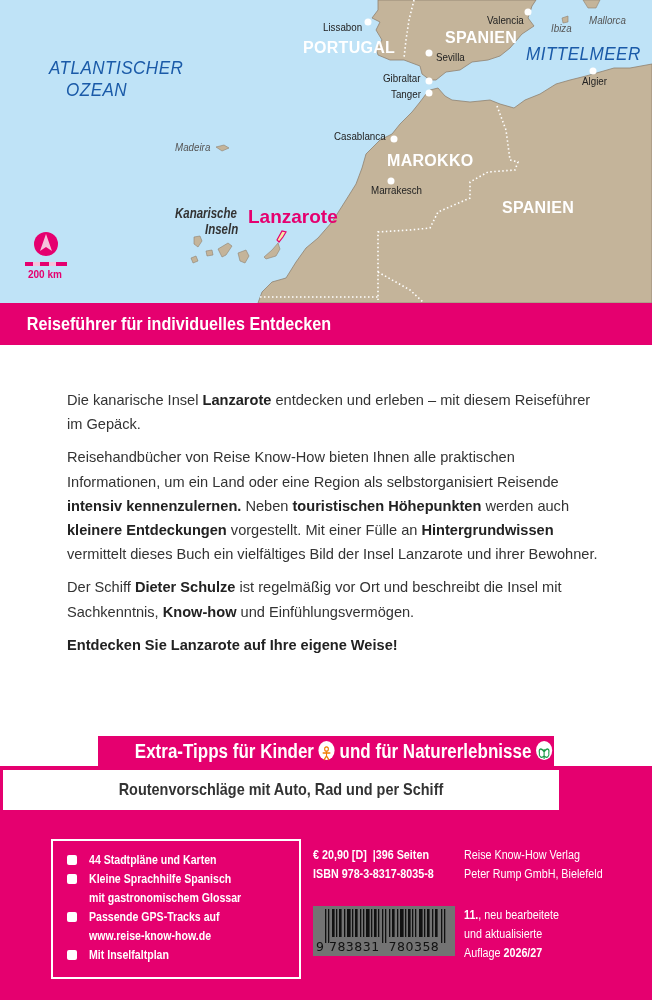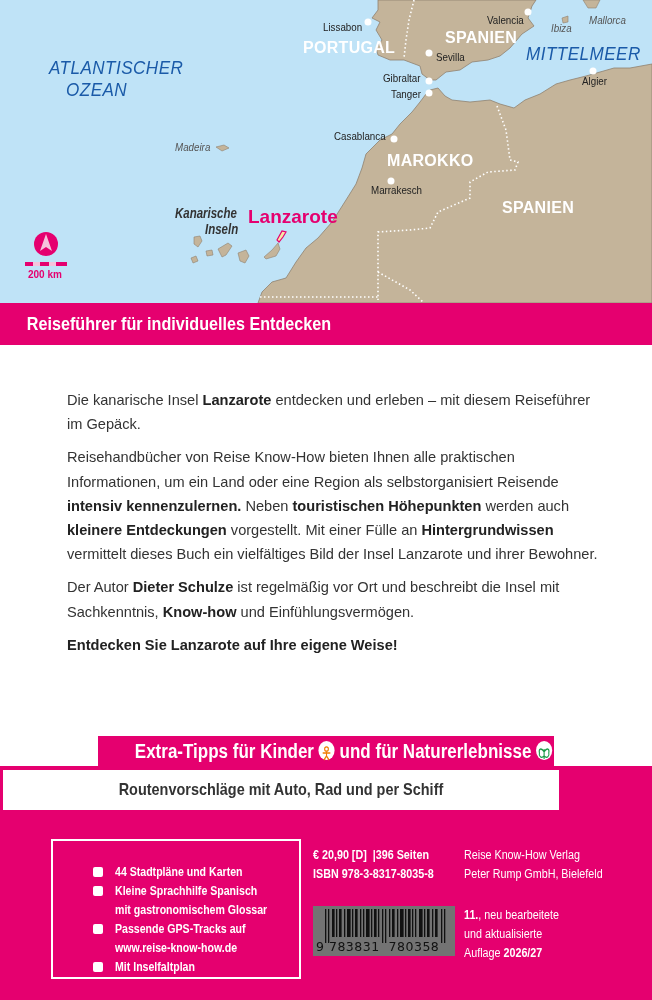--- a/index.html
+++ b/index.html
@@ -24,21 +24,21 @@
 
   .tips-tab { position: absolute; left: 98px; top: 736px; width: 456px; height: 30px; background: #e5006f; color: #fff; font-weight: bold; font-size: 20px; line-height: 30px; text-align: center; }
   .tips-tab .inner { display: inline-block; transform: scaleX(0.85); white-space: nowrap; }
   .ic { display: inline-block; width: 19px; height: 19px; border-radius: 50%; background: #fff; vertical-align: middle; position: relative; top: -2px; }
 
   .pink-lower { position: absolute; left: 0; top: 766px; width: 652px; height: 234px; background: #e5006f; }
   .route-box { position: absolute; left: 3px; top: 770px; width: 556px; height: 40px; background: #fff; color: #333; font-weight: bold; font-size: 17px; text-align: center; line-height: 40px; }
   .route-box span { display: inline-block; transform: scaleX(0.85); }
 
   .features { position: absolute; left: 51px; top: 839px; width: 250px; height: 140px; border: 2.5px solid #fff; box-sizing: border-box; }
-  .features ul { list-style: none; margin: 12px; padding: 10px 0 0 28px; }
+  .features ul { list-style: none; margin: 0; padding: 10px 0 0 14px; }
   .features li { position: relative; padding-left: 22px; color: #fff; font-weight: bold; font-size: 12.3px; line-height: 19px; }
   .features li .bullet { position: absolute; left: 0; top: 4px; width: 10px; height: 10px; background: #fff; border-radius: 2px; }
   .features li .t { display: inline-block; transform: scaleX(0.86); transform-origin: left center; white-space: nowrap; }
 
   .info { position: absolute; color: #fff; font-size: 12.5px; line-height: 19px; white-space: nowrap; }
   .info .t { display: inline-block; transform: scaleX(0.86); transform-origin: left center; }
   .barcode { position: absolute; left: 313px; top: 906px; width: 142px; height: 50px; background: #737373; }
   .barcode .bars { position: absolute; left: 8px; top: 3px; width: 128px; height: 34px; }
   .barcode .digits { position: absolute; left: 3px; top: 33px; font-size: 12.5px; color: #111; font-family: "DejaVu Sans", sans-serif; letter-spacing: 0.5px; white-space: nowrap; }
 </style>
@@ -113,21 +113,21 @@
 
   <span class="lbl" style="left:34px;top:233px;width:24px;height:24px;"></span>
   <div class="lbl scale-text" style="left:28px;top:270px;">200 km</div>
 </div>
 
 <div class="banner-top"><span>Reiseführer für individuelles Entdecken</span></div>
 
 <div class="body-text">
   <p><span>Die kanarische Insel </span><b>Lanzarote</b><span> entdecken und erleben – mit diesem Reiseführer im Gepäck.</span></p>
   <p><span>Reisehandbücher von Reise Know-How bieten Ihnen alle praktischen Informationen, um ein Land oder eine Region als selbstorganisiert Reisende </span><b>intensiv kennenzulernen.</b><span> Neben </span><b>touristischen Höhepunkten</b><span> werden auch </span><b>kleinere Entdeckungen</b><span> vorgestellt. Mit einer Fülle an </span><b>Hintergrundwissen</b><span> vermittelt dieses Buch ein vielfältiges Bild der Insel Lanzarote und ihrer Bewohner.</span></p>
-  <p><span>Der Autor </span><b>Dieter Schulze</b><span> ist regelmäßig vor Ort und beschreibt die Insel mit Sachkenntnis, </span><b>Know-how</b><span> und Einfühlungsvermögen.</span></p>
+  <p><span>Der Schiff </span><b>Dieter Schulze</b><span> ist regelmäßig vor Ort und beschreibt die Insel mit Sachkenntnis, </span><b>Know-how</b><span> und Einfühlungsvermögen.</span></p>
   <p><b>Entdecken Sie Lanzarote auf Ihre eigene Weise!</b></p>
 </div>
 
 <div class="pink-lower"></div>
 
 <div class="tips-tab">
   <span class="inner">
     <span>Extra-Tipps für Kinder</span>
     <span class="ic"><svg width="19" height="19" viewBox="0 0 19 19">
           <circle cx="9.5" cy="5" r="2.2" fill="none" stroke="#f07d00" stroke-width="1.3"></circle>

